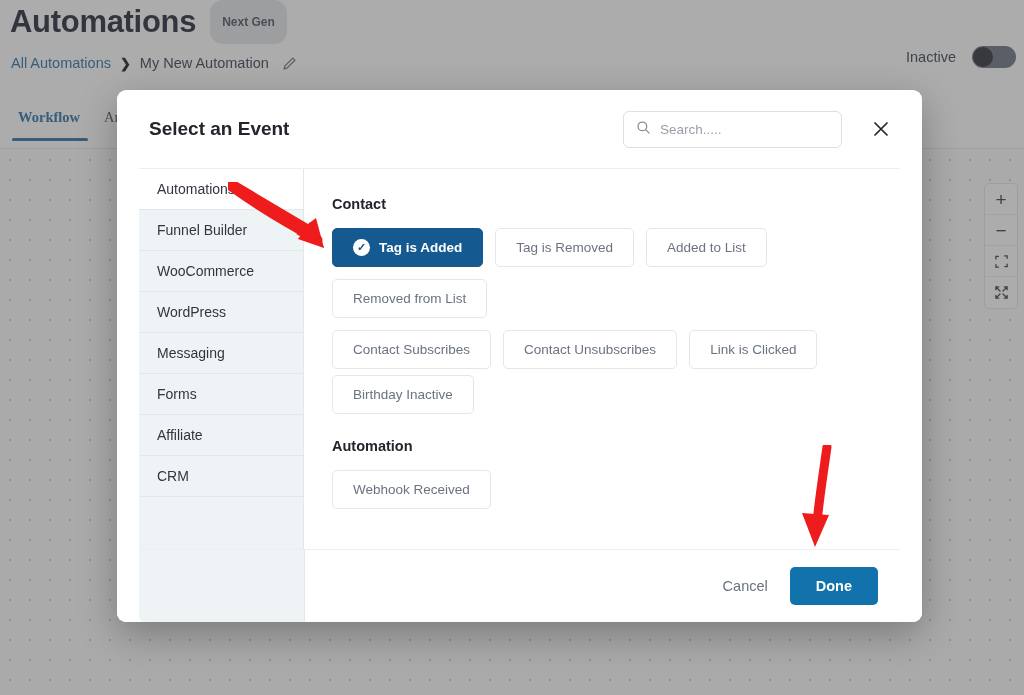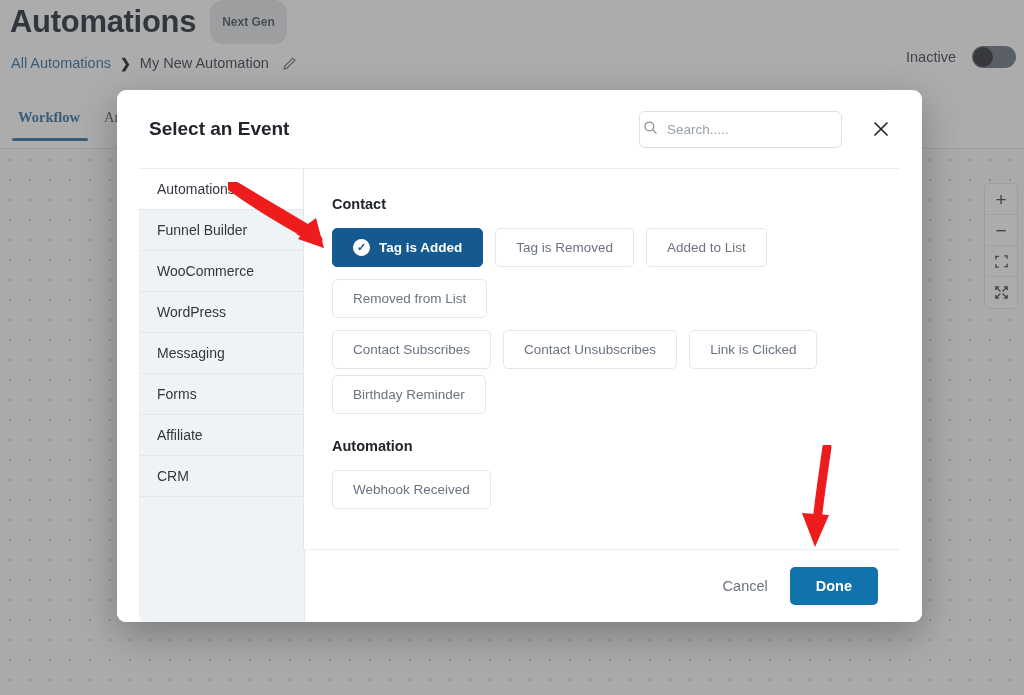--- a/index.html
+++ b/index.html
@@ -117,23 +117,23 @@
     display: flex; flex-direction: column; overflow: hidden;
   }
   #modal-header {
     height: 78px; display: flex; align-items: center;
     padding: 0 26px 0 24px; gap: 14px; flex-shrink: 0;
   }
   #modal-title {
     font-size: 19px; font-weight: 600; color: #22262c; flex: 1; margin-left: 8px;
   }
   #modal-search {
-    width: 203px; height: 37px;
+    width: 219px; height: 37px;
     border: 1px solid #dcdfe3; border-radius: 6px;
-    display: flex; align-items: center; gap: 9px; padding: 0 3px;
+    display: flex; align-items: center; gap: 9px; padding: 0 12px;
     background: #ffffff;
   }
   #modal-search input {
     border: none; outline: none; flex: 1;
     font-size: 13.5px; color: #4b5563;
     font-family: "Liberation Sans", sans-serif; background: transparent;
   }
   #modal-search input::placeholder { color: #9aa0a8; }
   #modal-close {
     width: 30px; height: 30px; margin-left: 10px;
@@ -329,21 +329,21 @@
         <div class="chip">Removed from List</div>
       </div>
 
       <div class="chip-row" style="margin-bottom:6px;">
         <div class="chip">Contact Subscribes</div>
         <div class="chip">Contact Unsubscribes</div>
         <div class="chip">Link is Clicked</div>
       </div>
 
       <div class="chip-row">
-        <div class="chip">Birthday Reminder</div>
+        <div class="chip">Birthday Inactive</div>
       </div>
 
       <div class="group-title second">Automation</div>
 
       <div class="chip-row">
         <div class="chip">Webhook Received</div>
       </div>
 
     </div>
   </div>

